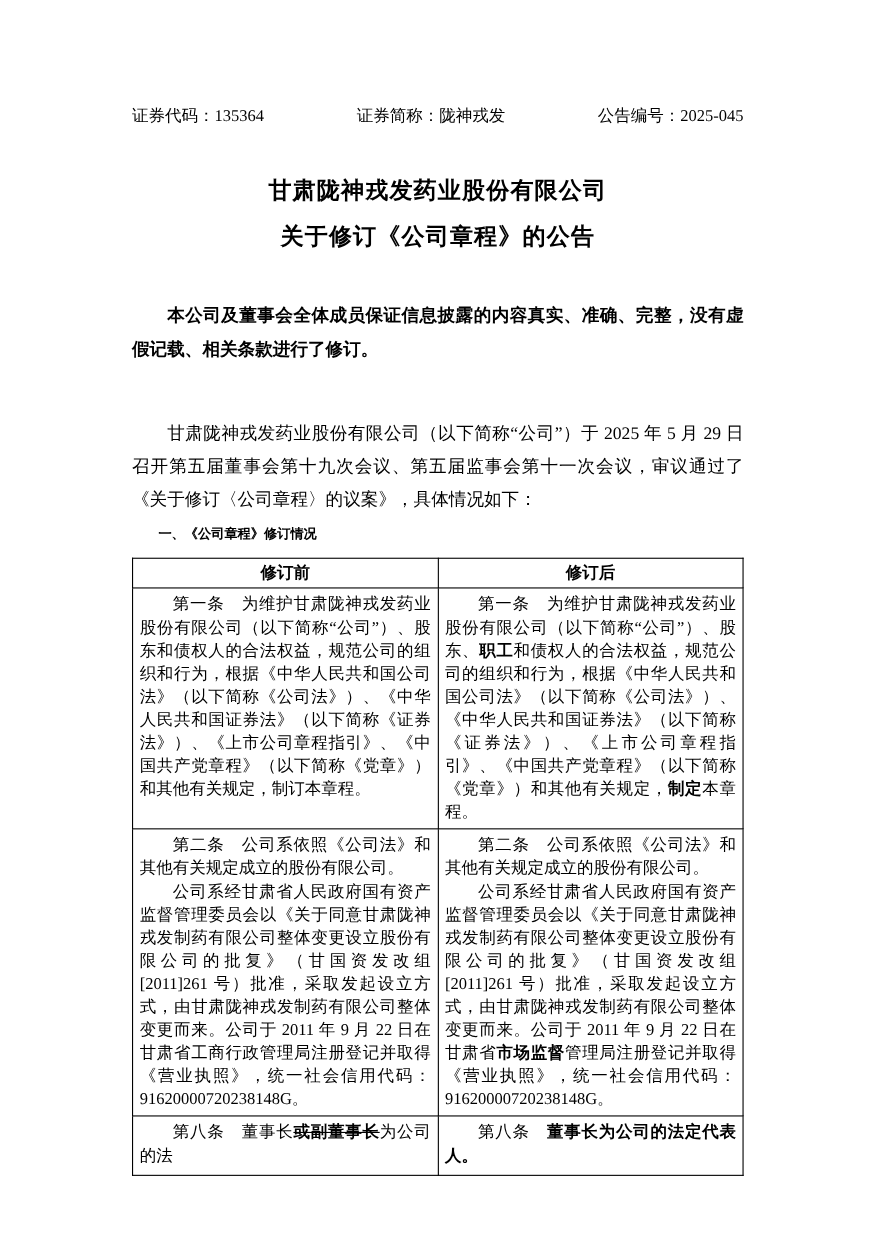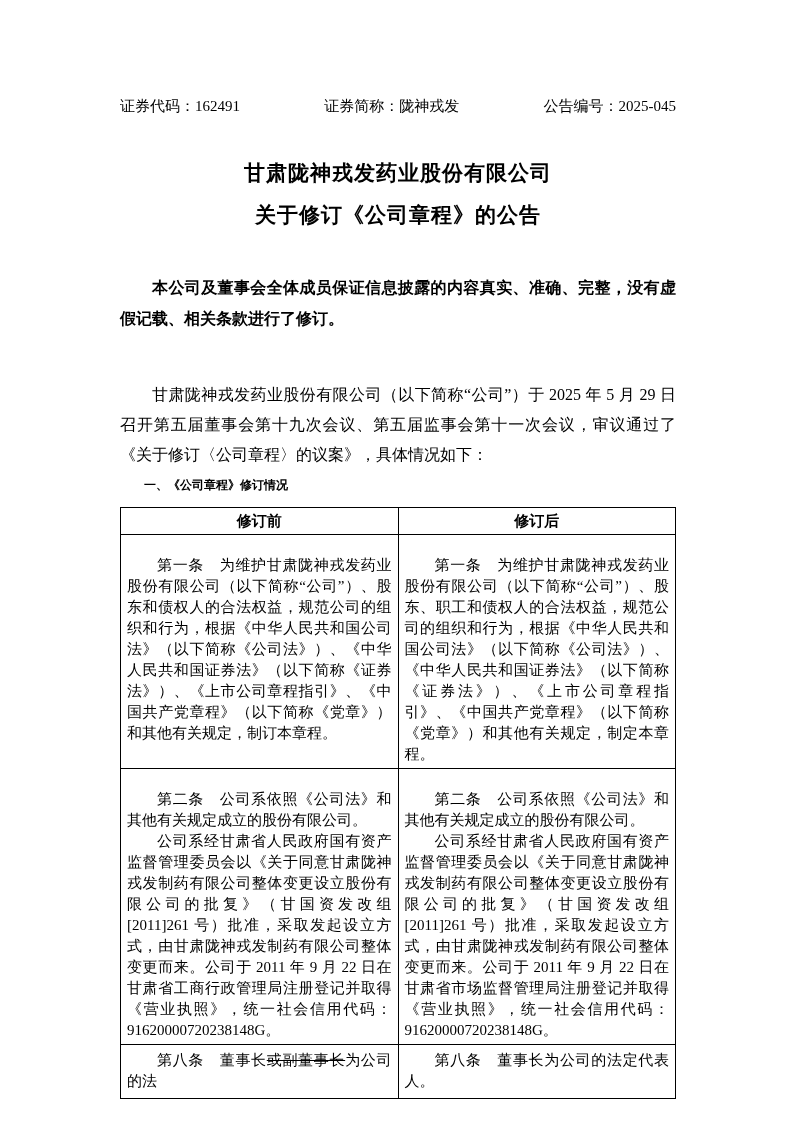--- a/index.html
+++ b/index.html
@@ -74,42 +74,42 @@
     font-size: 15px;
     vertical-align: top;
   }
   table.rev-table th {
     font-weight: bold;
     text-align: center;
     padding: 3px 0;
     line-height: 20px;
   }
   table.rev-table td {
-    padding: 20px 6px 3px 6px;
+    padding: 5px 6px 3px 6px;
     margin-top: 41px;
   }
   table.rev-table td p {
     line-height: 21px;
     text-indent: 2em;
     text-align: justify;
   }
   table.rev-table tr:last-child td {
     padding-top: 5px;
     padding-bottom: 6px;
   }
-  .b { font-weight: normal; }
+  .b { font-weight: bold; }
   .strike { text-decoration: line-through; }
 </style>
 </head>
 <body>
 
 <div class="page">
 
   <div class="doc-header">
-    <span>证券代码：162491</span>
+    <span>证券代码：135364</span>
     <span>证券简称：陇神戎发</span>
     <span>公告编号：2025-045</span>
   </div>
 
   <div class="title-block">
     <div class="doc-title">甘肃陇神戎发药业股份有限公司</div>
     <div class="doc-subtitle">关于修订《公司章程》的公告</div>
   </div>
 
   <p class="disclaimer">本公司及董事会全体成员保证信息披露的内容真实、准确、完整，没有虚假记载、相关条款进行了修订。</p>

